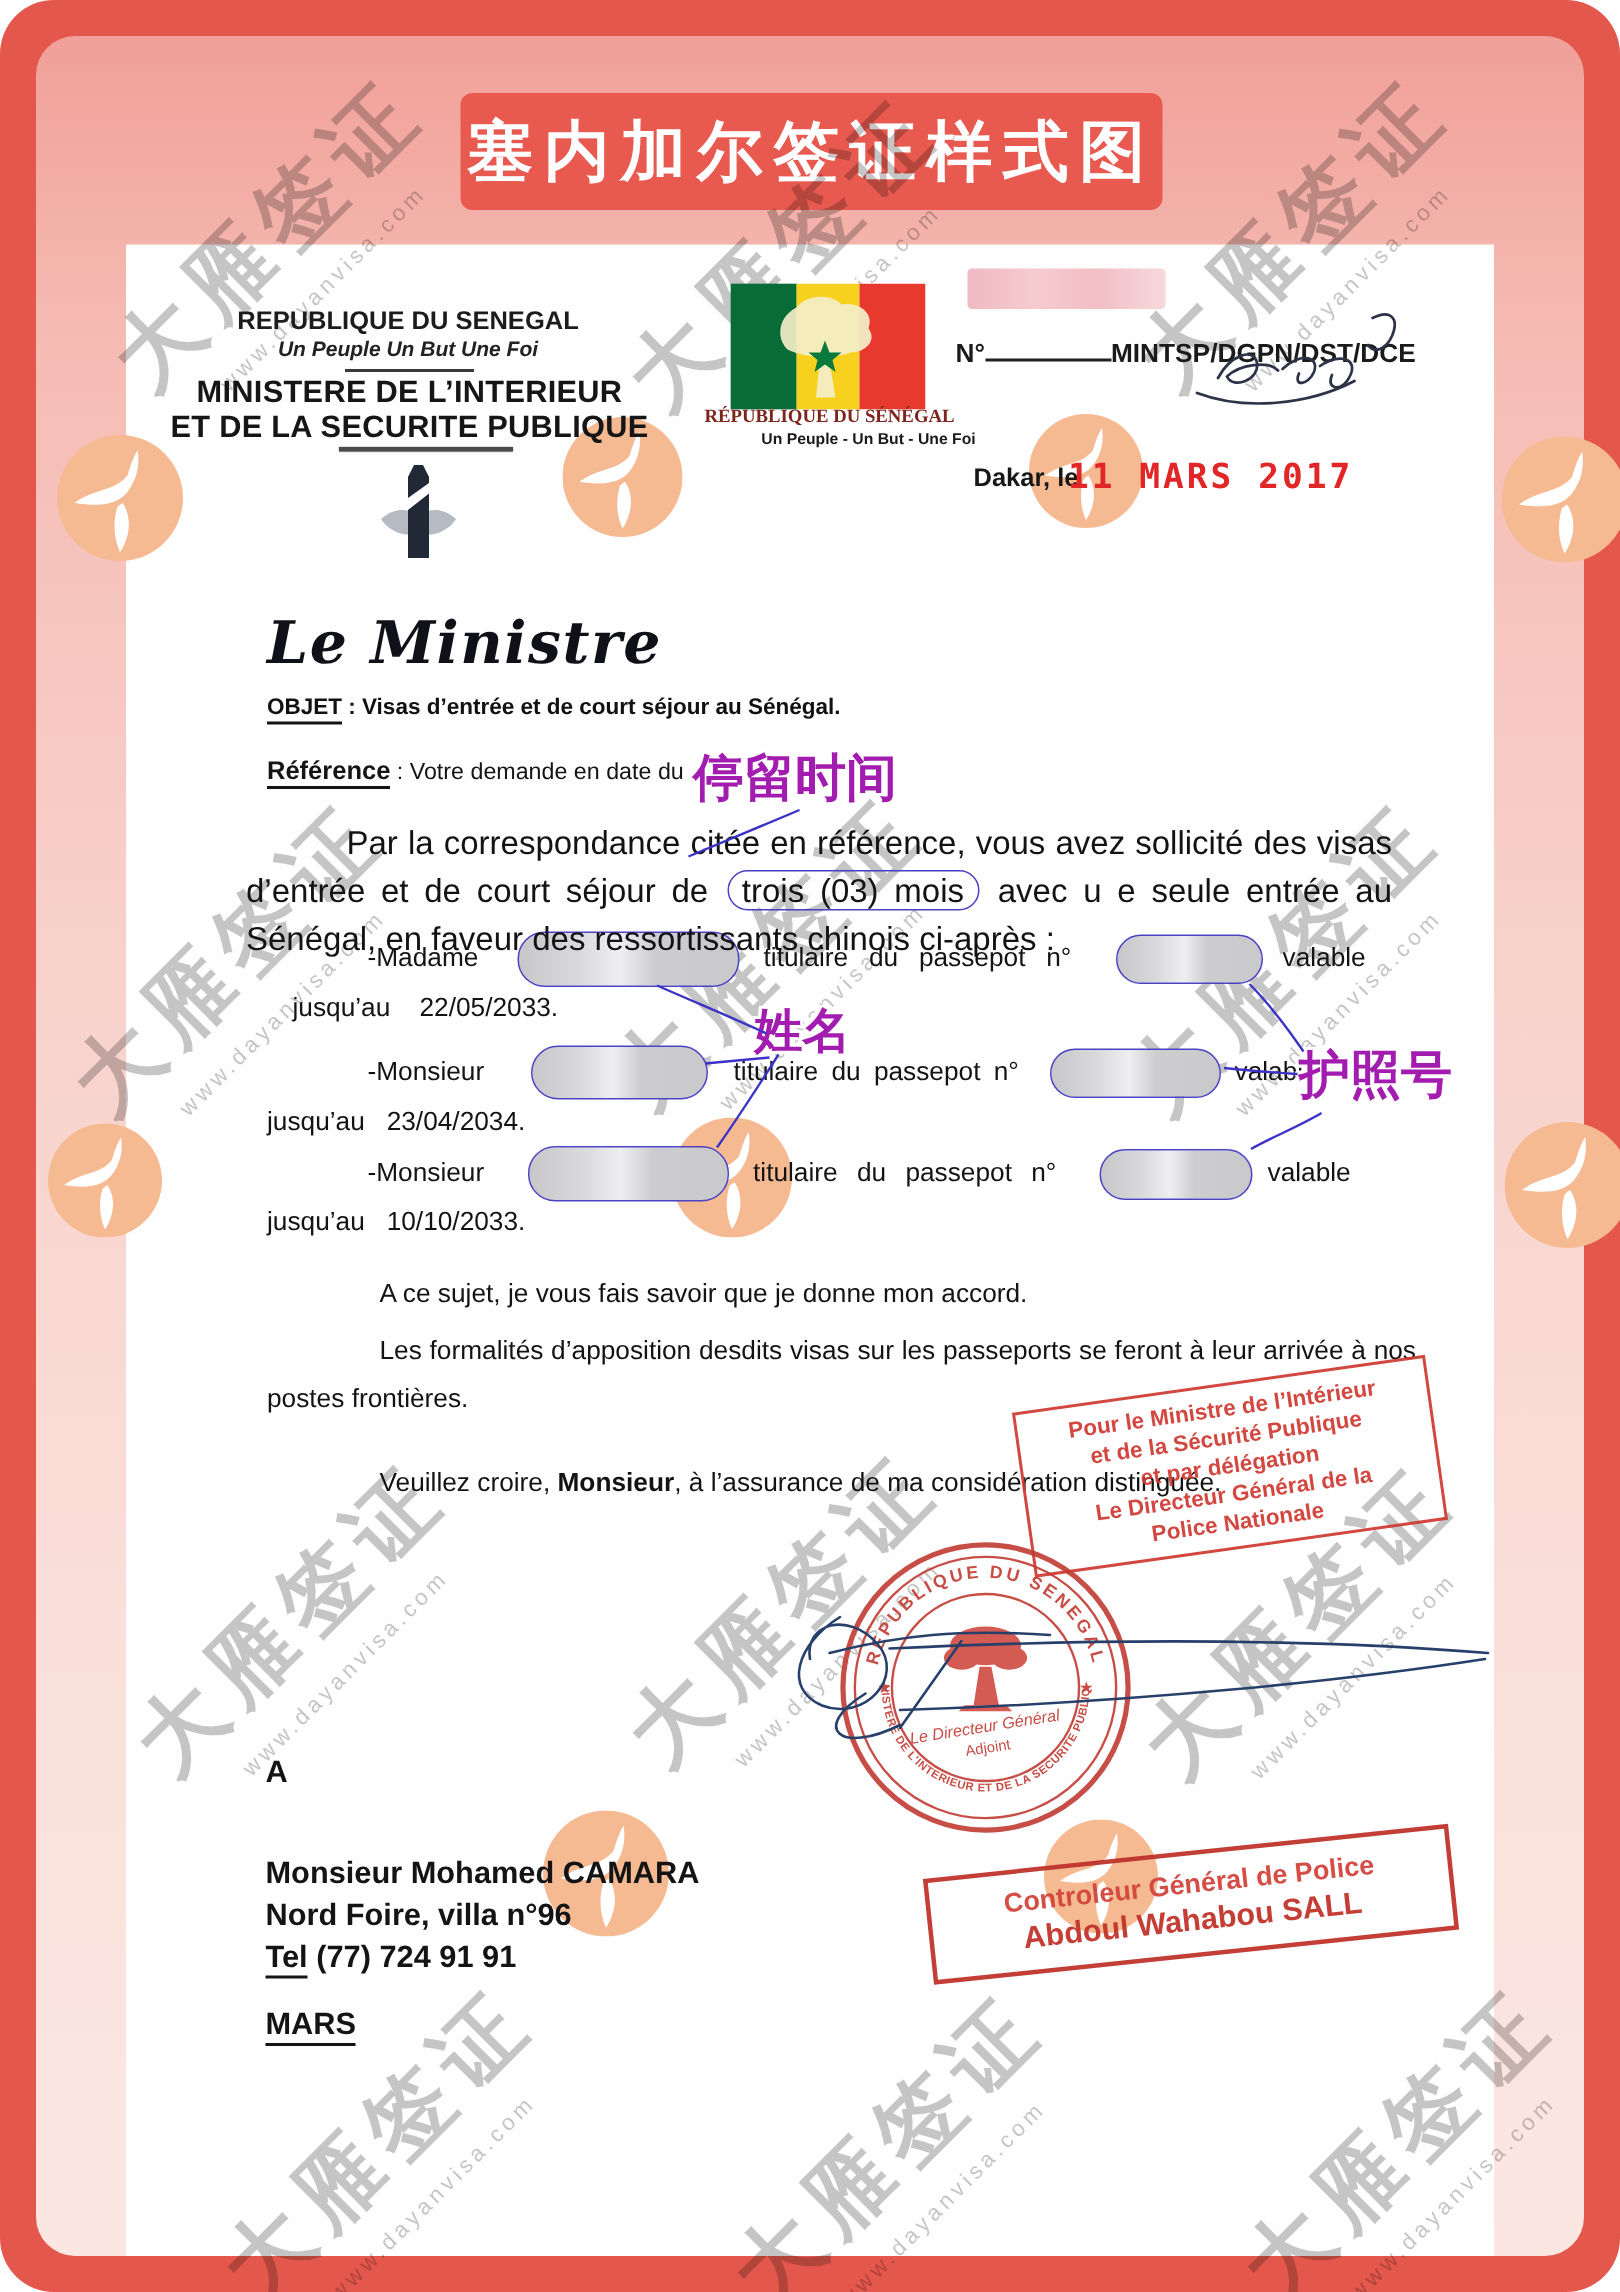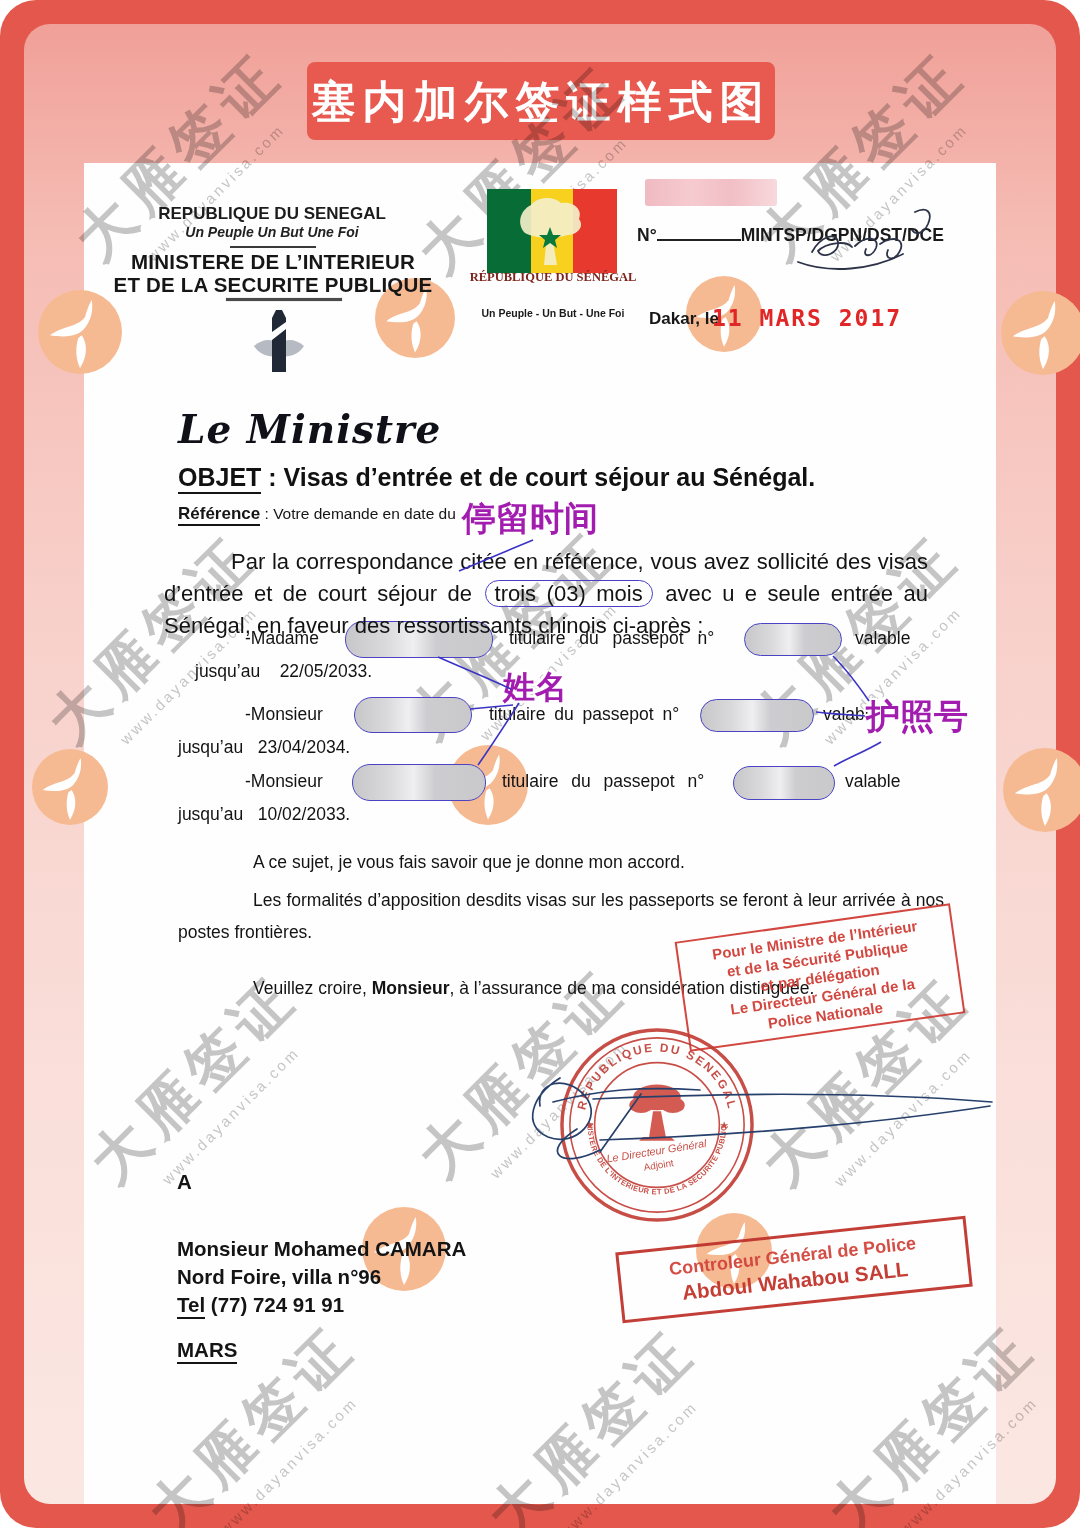--- a/index.html
+++ b/index.html
@@ -21,32 +21,32 @@
   .wm .small{font-size:15px;letter-spacing:3px;white-space:nowrap;margin-top:4px;}
   .bird{position:absolute;z-index:5;}
   
   .lh-rep{left:132px;top:204px;width:280px;text-align:center;font-size:17px;font-weight:bold;color:#1c1c1c;}
   .lh-motto{left:132px;top:224px;width:280px;text-align:center;font-size:14px;font-style:italic;font-weight:600;color:#222;}
   .lh-div{left:230px;top:246px;width:86px;height:2px;background:#3a3a3a;}
   .lh-min{left:92px;width:362px;text-align:center;font-size:20.5px;font-weight:bold;color:#161616;letter-spacing:.2px;}
   .lh-sub{left:226px;top:298px;width:116px;height:2.5px;background:#4a4a4a;box-shadow:0 0 1px #666;}
   .flag-cap1{left:462px;top:270px;width:182px;text-align:center;font-size:12.5px;font-weight:bold;
     color:#7d241c;font-family:"Liberation Serif","DejaVu Serif",serif;}
-  .flag-cap2{left:462px;top:287px;width:182px;text-align:center;font-size:10.5px;font-weight:bold;color:#1a1a1a;margin-top:20px;}
+  .flag-cap2{left:488px;top:287px;width:182px;text-align:center;font-size:10.5px;font-weight:bold;color:#1a1a1a;}
   .redact-strip{left:645px;top:179px;width:132px;height:27px;border-radius:3px;opacity:.85;
     background:linear-gradient(90deg,#eeaeb8 0%,#f4c2c8 35%,#efb3bb 65%,#f6d2d6 100%);}
   .nline{left:637px;top:212px;font-size:17.5px;font-weight:600;color:#1a1a1a;margin-top:13px;}
   .nblank{display:inline-block;width:84px;border-bottom:2px solid #222;height:14px;}
   .dakar{left:649px;top:309px;font-size:17px;font-weight:600;color:#171717;}
   .datestamp{left:712px;top:305px;font-size:23px;font-weight:bold;color:#e02626;letter-spacing:2px;
     font-family:"DejaVu Sans Mono","Liberation Mono",monospace;}
   
   .ministre{left:178px;top:406px;font-size:39px;font-weight:bold;font-style:italic;color:#101018;
     font-family:"DejaVu Serif","Liberation Serif",serif;letter-spacing:1px;}
-  .objet{left:178px;top:463px;font-size:25px;font-weight:bold;color:#111;}
+  .objet{left:178px;top:463px;font-size:15px;font-weight:bold;color:#111;}
   .refline{left:178px;top:504px;font-size:15.5px;color:#151515;}
   .reflabel{font-size:17px;font-weight:bold;}
   .ul{border-bottom:2px solid #141414;padding-bottom:1px;}
   .t17{font-size:17.5px;color:#131313;}
   .para{left:164px;top:546px;width:764px;font-size:22px;color:#131313;line-height:32px;
     text-align:justify;text-indent:67px;}
   .circled{border:1.6px solid #483fc6;border-radius:16px;padding:0 9px;margin:0 2px;}
   .pill{position:absolute;border:1.6px solid #4a44c4;border-radius:18px;z-index:9;
     background:linear-gradient(90deg,#c7c7c9 0%,#dadadc 28%,#efeff1 46%,#cdcdd1 62%,#c9c9cb 100%);}
   .ws1{word-spacing:9px;}
@@ -231,21 +231,21 @@
     <span class="abs t17 z10" style="left:823px;top:704px">valable</span>
     <span class="abs t17 pre z10" style="left:178px;top:737px">jusqu’au   23/04/2034.</span>
   </div>
 
   <div>
     <span class="abs t17 z10" style="left:245px;top:771px">-Monsieur</span>
     <span class="pill" style="left:352px;top:764px;width:132px;height:35px"></span>
     <span class="abs t17 ws3 z10" style="left:502px;top:771px">titulaire du passepot n°</span>
     <span class="pill" style="left:733px;top:766px;width:100px;height:32px"></span>
     <span class="abs t17 z10" style="left:845px;top:771px">valable</span>
-    <span class="abs t17 pre z10" style="left:178px;top:804px">jusqu’au   10/02/2033.</span>
+    <span class="abs t17 pre z10" style="left:178px;top:804px">jusqu’au   10/10/2033.</span>
   </div>
 
   <div class="cn" style="left:462px;top:496px;font-size:34px">停留时间</div>
   <div class="cn" style="left:503px;top:666px;font-size:32px">姓名</div>
   <div class="cn" style="left:866px;top:694px;font-size:34px">护照号</div>
 
   <div class="abs t17 z10" style="left:253px;top:852px">A ce sujet, je vous fais savoir que je donne mon accord.</div>
   <div class="abs t17 z10" style="left:178px;top:884px;width:766px;text-align:justify;text-indent:75px;line-height:32px">Les formalités d’apposition desdits visas sur les passeports se feront à leur arrivée à nos postes frontières.</div>
   <div class="abs t17 z10" style="left:253px;top:978px"><span>Veuillez croire, </span><span style="font-weight:bold">Monsieur</span><span>, à l’assurance de ma considération distinguée.</span></div>
 

